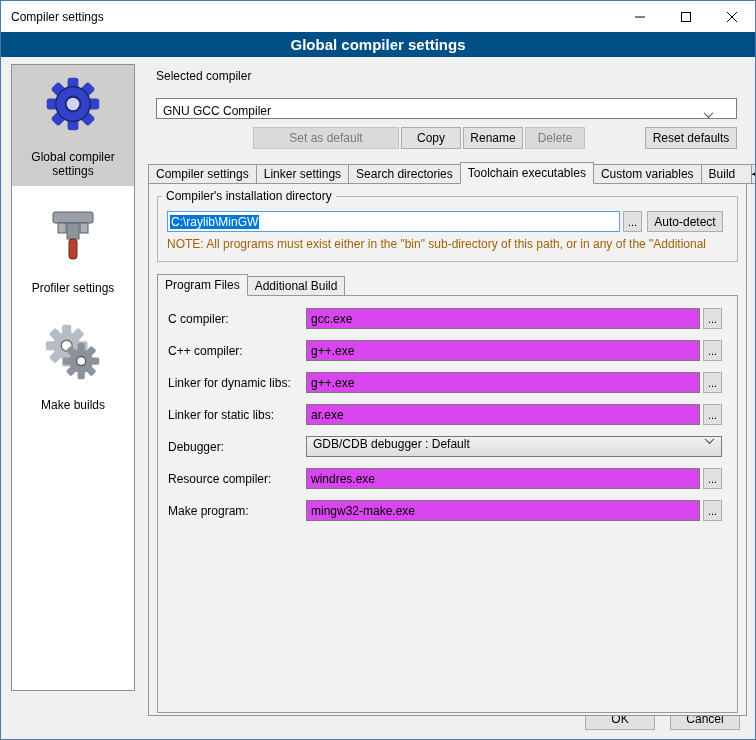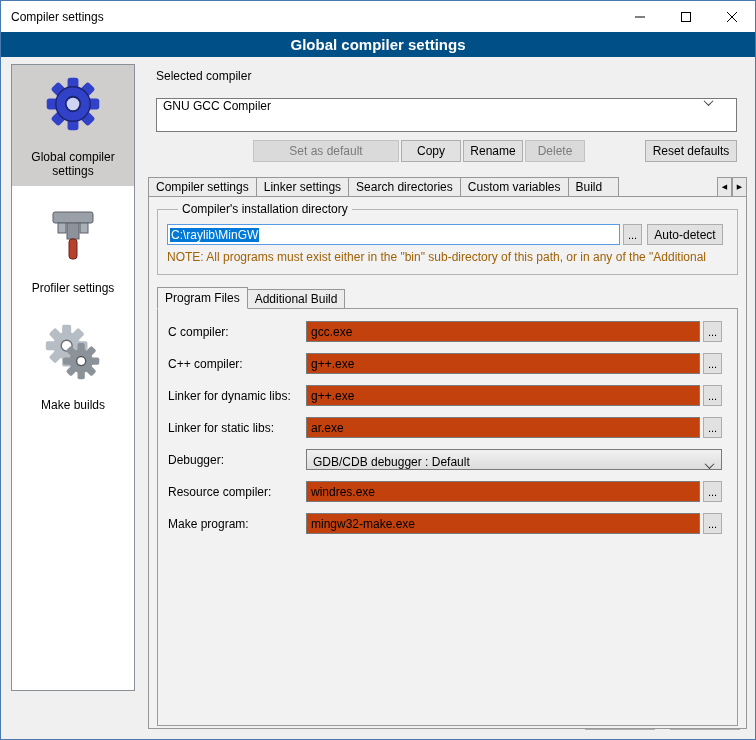--- a/index.html
+++ b/index.html
@@ -26,22 +26,22 @@
   .side-item { display:flex; flex-direction:column; align-items:center; text-align:center;
                padding:8px 3px 8px 3px; width:100%; cursor:default; }
   .side-item.selected { background:#cfcecd; }
   .side-item .side-icon { margin:2px 0 14px 0; }
   .side-item .side-label { line-height:14px; }
   .side-item + .side-item { margin-top:10px; }
 
   
   .main { position:absolute; left:145px; top:62px; width:601px; }
   .sc-label { margin:6px 0 15px 10px; }
-  .combo { height:34px; background:#fff; border:1px solid #7a7a7a; display:flex;
-           align-items:flex-start; padding:0 24px 0 6px; cursor:default; }
+  .combo { height:21px; background:#fff; border:1px solid #7a7a7a; display:flex;
+           align-items:flex-end; padding:0 24px 0 6px; cursor:default; }
   .combo-top { margin:0 10px; }
   .chev { width:7px; height:7px; border-right:1px solid #404040; border-bottom:1px solid #404040;
           transform:rotate(45deg) translate(-1px,-1px); margin-left:auto; flex:none; }
 
   .btn-row { display:flex; margin:8px 10px 0 10px; height:22px; }
   button.btn { height:22px; background:#e1e1e1; border:1px solid #adadad; font-family:inherit;
                font-size:12px; padding:0 4px; cursor:default; }
   button.btn:disabled { background:#dadada; border-color:#c3c3c3; color:#7b7b7b; }
   .btn-setdefault { width:146px; margin-left:97px; }
   .btn-copy, .btn-rename, .btn-delete { width:60px; margin-left:2px; }
@@ -57,44 +57,44 @@
   .tab-scroll { width:15px; height:20px; border:1px solid #9a9a9a; background:#e8e8e8;
                 display:flex; align-items:center; justify-content:center; font-size:7px;
                 margin-left:0; cursor:default; }
   .tab-scroll.left { margin-left:auto; }
 
   .page { position:relative; margin:0 0 0 2px; width:599px; height:533px;
           border:1px solid #979797; background:#f2f2f2; margin-top:-1px; z-index:1; }
 
   
   .groupbox { position:relative; margin:12px 8px 0 8px; border:1px solid #b5b5b5; height:66px; }
-  .groupbox-title { position:absolute; top:-8px; left:20px; background:#f2f2f2; padding:0 4px; }
+  .groupbox-title { position:absolute; top:-8px; left:4px; background:#f2f2f2; padding:0 4px; }
   .install-row { display:flex; align-items:center; margin:14px 9px 0 9px; height:21px; }
   .install-field { width:453px; height:21px; border:1px solid #569de5; background:#fff;
                    display:flex; align-items:center; padding:0 2px; overflow:hidden; cursor:text; }
   .selection { background:#0078d7; color:#fff; padding:0 1px; white-space:pre; }
   .mini-btn { width:19px; height:21px; background:#e1e1e1; border:1px solid #adadad;
               font-family:inherit; font-size:11px; margin-left:3px; padding:0; cursor:default; }
   .autodetect { width:76px; height:21px; background:#e1e1e1; border:1px solid #adadad;
                 font-family:inherit; font-size:12px; margin-left:5px; cursor:default; }
   .note { margin:5px 9px 0 9px; color:#a16207; white-space:nowrap; overflow:hidden; }
 
   
   .subtabs { display:flex; align-items:flex-end; margin:13px 0 0 8px; height:21px;
              position:relative; z-index:2; }
   .subpage { position:relative; margin:-1px 8px 0 8px; height:418px;
              border:1px solid #9b9b9b; background:#f2f2f2; z-index:1; padding-top:12px; }
 
   
   .frow { display:flex; align-items:center; margin:0 15px 11px 10px; height:21px; }
   .frow .flabel { width:138px; flex:none; }
-  .frow input.fvalue { flex:1; height:21px; border:1px solid #7a7a7a; background:#c2410c;
+  .frow input.fvalue { flex:1; height:21px; border:1px solid #7a7a7a; background:#d946ef;
                        font-family:inherit; font-size:12px; padding:0 4px; min-width:0; }
   .frow .combo-grey { flex:1; height:21px; background:linear-gradient(#f1f1f1,#dddddd);
-                      border:1px solid #7a7a7a; display:flex; align-items:flex-end; padding:0 8px 0 6px;gap:40px; }
+                      border:1px solid #7a7a7a; display:flex; align-items:flex-start; padding:0 8px 0 6px;gap:40px; }
 
   
   .footer { position:absolute; right:15px; bottom:9px; display:flex; }
   .footer .btn-ok, .footer .btn-cancel { width:70px; height:23px; background:#e1e1e1;
         border:1px solid #adadad; font-family:inherit; font-size:12px; cursor:default; }
   .footer .btn-cancel { margin-left:15px; }
 </style>
 </head>
 <body>
 
@@ -206,20 +206,23 @@
     <div class="tabbar">
       <div class="tab">
           <span>Compiler settings</span>
         </div>
       <div class="tab">
           <span>Linker settings</span>
         </div>
       <div class="tab">
           <span>Search directories</span>
         </div>
+      <div class="tab active">
+          <span>Toolchain executables</span>
+        </div>
       <div class="tab">
           <span>Custom variables</span>
         </div>
       <div class="tab truncated">
           <span>Build</span>
         </div>
       <div class="tab-scroll left">
           <span>◀</span>
         </div>
       <div class="tab-scroll">

